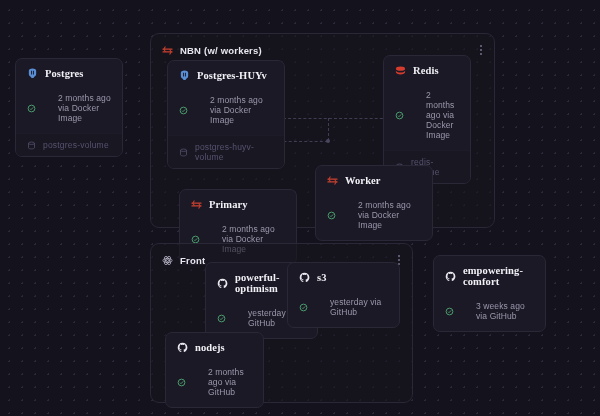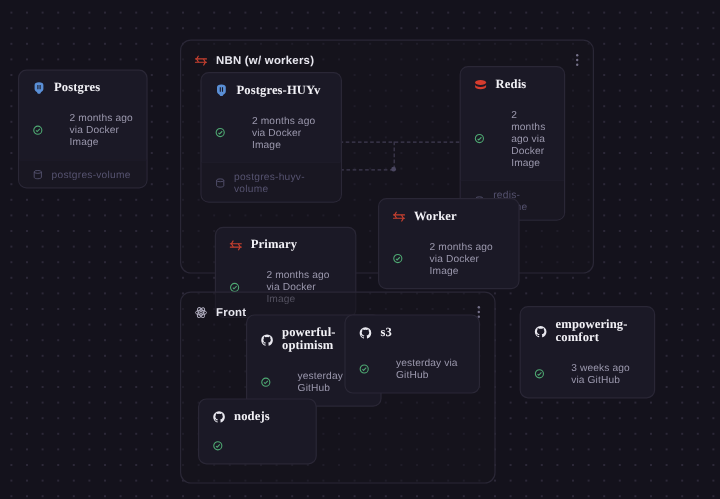--- a/index.html
+++ b/index.html
@@ -335,20 +335,21 @@
       </span>
       <span class="card-title">nodejs</span>
     </div>
     <div class="card-meta-row">
       <span class="ico">
         <svg width="9" height="9" viewBox="0 0 24 24" fill="none" stroke="#4ea872" stroke-width="2.4">
           <circle cx="12" cy="12" r="9"></circle>
             <path d="M8 12.5l2.6 2.6L16.5 9"></path>
         </svg>
       </span>
+      <span class="card-meta">2 months ago via GitHub</span>
     </div>
   </div>
 </div>
 
 <div class="card" style="left:433px; top:255px; width:113px;">
   <div class="card-body">
     <div class="card-title-row">
       <span class="ico">
         <svg width="11" height="11" viewBox="0 0 24 24" fill="#e9e8ef">
           <path d="M12 1.5A10.5 10.5 0 0 0 1.5 12c0 4.6 3 8.6 7.2 10 .5.1.7-.2.7-.5v-1.9c-2.9.6-3.6-1.4-3.6-1.4-.5-1.2-1.2-1.6-1.2-1.6-1-.7.1-.7.1-.7 1.1.1 1.6 1.1 1.6 1.1 1 1.7 2.6 1.2 3.2.9.1-.7.4-1.2.7-1.5-2.3-.3-4.8-1.2-4.8-5.2 0-1.2.4-2.1 1.1-2.9-.1-.3-.5-1.4.1-2.8 0 0 .9-.3 2.9 1.1a9.9 9.9 0 0 1 5.3 0c2-1.4 2.9-1.1 2.9-1.1.6 1.4.2 2.5.1 2.8.7.8 1.1 1.7 1.1 2.9 0 4-2.5 4.9-4.8 5.2.4.3.7 1 .7 2v3c0 .3.2.6.7.5 4.2-1.4 7.2-5.4 7.2-10A10.5 10.5 0 0 0 12 1.5z"></path>

